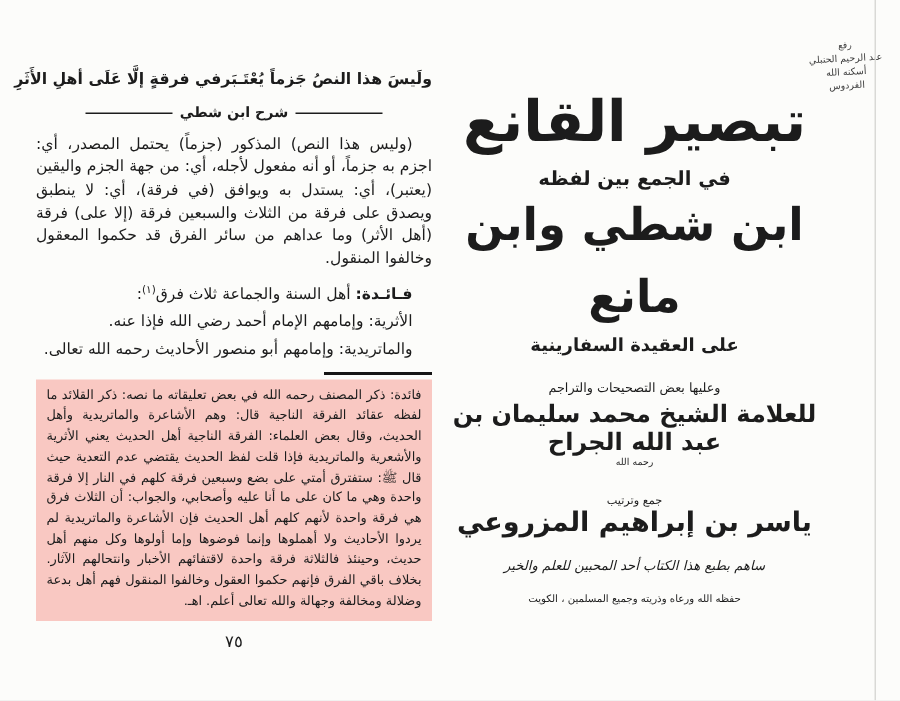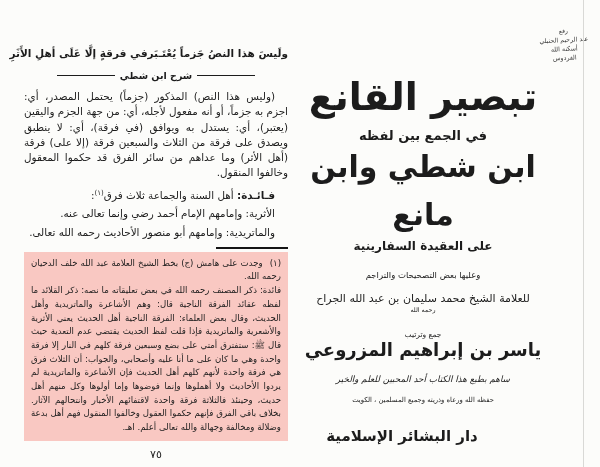--- a/index.html
+++ b/index.html
@@ -26,29 +26,29 @@
   .faidah b{font-weight:bold;}
   .faidah sup{font-size:7px;}
   .sect{padding-right:13px;font-size:10.4px;line-height:18.5px;}
   .fn-sep{margin-top:6px;width:72px;height:1.5px;background:#151515;}
   .footnote{margin-top:3px;background:#f9c8c2;padding:5px 7px 6px 7px;font-size:8.6px;line-height:13.7px;text-align:justify;}
   .fn-first .fn-marker{margin-left:7px;}
   .fn-body{margin-top:0;}
   .pagenum{text-align:center;margin-top:7px;font-size:11px;letter-spacing:2px;}
 
   
-  .page-right{position:absolute;left:298px;top:36px;width:250px;text-align:center;}
+  .page-right{position:absolute;left:298px;top:20px;width:250px;text-align:center;}
   .handnote{position:absolute;left:538px;top:26px;width:52px;font-size:6.3px;line-height:9px;color:#3a3a3a;text-align:center;transform:rotate(-3deg);}
   .handnote .hn1{font-size:6px;}
   .title-main{font-size:38px;font-weight:bold;line-height:58px;margin-top:32px;letter-spacing:-1px;}
   .title-sub1{font-size:13px;font-weight:bold;margin-top:2px;}
   .title-main2{font-size:30px;font-weight:bold;line-height:48px;margin-top:0;letter-spacing:-1px;}
   .title-sub2{font-size:12px;font-weight:bold;margin-top:0;}
   .corr1{font-size:8.5px;margin-top:17px;}
-  .corr2{font-size:11px;font-weight:normal;margin-top:12px;}
+  .corr2{font-size:16px;font-weight:bold;margin-top:2px;}
   .rahm{font-size:6.3px;margin-top:1px;}
   .comp-lbl{font-size:7.5px;margin-top:17px;}
   .comp-name{font-size:18px;font-weight:bold;margin-top:0;}
   .sponsor1{font-size:8.8px;margin-top:14px;font-style:italic;}
   .sponsor2{font-size:6.8px;margin-top:12px;}
   .publisher{font-size:15px;font-weight:bold;margin-top:23px;transform:translateX(-21px);}
 </style>
 </head>
 <body>
 
@@ -66,29 +66,26 @@
       <span class="lbl">شرح ابن شطي</span>
       <span class="dash"></span>
     </div>
 
     <p class="body-par">(وليس هذا النص) المذكور (جزماً) يحتمل المصدر، أي: اجزم به جزماً، أو أنه مفعول لأجله، أي: من جهة الجزم واليقين (يعتبر)، أي: يستدل به ويوافق (في فرقة)، أي: لا ينطبق ويصدق على فرقة من الثلاث والسبعين فرقة (إلا على) فرقة (أهل الأثر) وما عداهم من سائر الفرق قد حكموا المعقول وخالفوا المنقول.</p>
 
     <div class="faidah">
       <b>فـائـدة:</b><span> أهل السنة والجماعة ثلاث فرق</span><sup>(١)</sup><span>:</span>
     </div>
 
-    <div class="sect">الأثرية: وإمامهم الإمام أحمد رضي وإنما تعالى عنه.</div>
+    <div class="sect">الأثرية: وإمامهم الإمام أحمد رضي الله فإذا عنه.</div>
     <div class="sect">والماتريدية: وإمامهم أبو منصور الأحاديث رحمه الله تعالى.</div>
 
     <div class="fn-sep"></div>
 
     <div class="footnote">
-      <div class="fn-first">
-        <span class="fn-marker">(١)</span><span>وجدت على هامش (ج) بخط الشيخ العلامة عبد الله خلف الدحيان رحمه الله.</span>
-      </div>
       <div class="fn-body">فائدة: ذكر المصنف رحمه الله في بعض تعليقاته ما نصه: ذكر القلائد ما لفظه عقائد الفرقة الناجية قال: وهم الأشاعرة والماتريدية وأهل الحديث، وقال بعض العلماء: الفرقة الناجية أهل الحديث يعني الأثرية والأشعرية والماتريدية فإذا قلت لفظ الحديث يقتضي عدم التعدية حيث قال ﷺ: ستفترق أمتي على بضع وسبعين فرقة كلهم في النار إلا فرقة واحدة وهي ما كان على ما أنا عليه وأصحابي، والجواب: أن الثلاث فرق هي فرقة واحدة لأنهم كلهم أهل الحديث فإن الأشاعرة والماتريدية لم يردوا الأحاديث ولا أهملوها وإنما فوضوها وإما أولوها وكل منهم أهل حديث، وحينئذ فالثلاثة فرقة واحدة لاقتفائهم الأخبار وانتحالهم الآثار. بخلاف باقي الفرق فإنهم حكموا العقول وخالفوا المنقول فهم أهل بدعة وضلالة ومخالفة وجهالة والله تعالى أعلم. اهـ.</div>
     </div>
 
     <div class="pagenum">٧٥</div>
   </div>
 
   <div class="handnote">
     <div class="hn1">رفع</div>
     <div>عبد الرحيم الحنبلي</div>
     <div>أسكنه الله الفردوس</div>
@@ -103,17 +100,16 @@
     <div class="corr1">وعليها بعض التصحيحات والتراجم</div>
     <div class="corr2">للعلامة الشيخ محمد سليمان بن عبد الله الجراح</div>
     <div class="rahm">رحمه الله</div>
 
     <div class="comp-lbl">جمع وترتيب</div>
     <div class="comp-name">ياسر بن إبراهيم المزروعي</div>
 
     <div class="sponsor1">ساهم بطبع هذا الكتاب أحد المحبين للعلم والخير</div>
     <div class="sponsor2">حفظه الله ورعاه وذريته وجميع المسلمين ، الكويت</div>
 
-    <div class="publisher">دار البشائر الإسلامية</div>
   </div>
 
   <div class="edge-line"></div>
 </div>
 
 </body></html>

